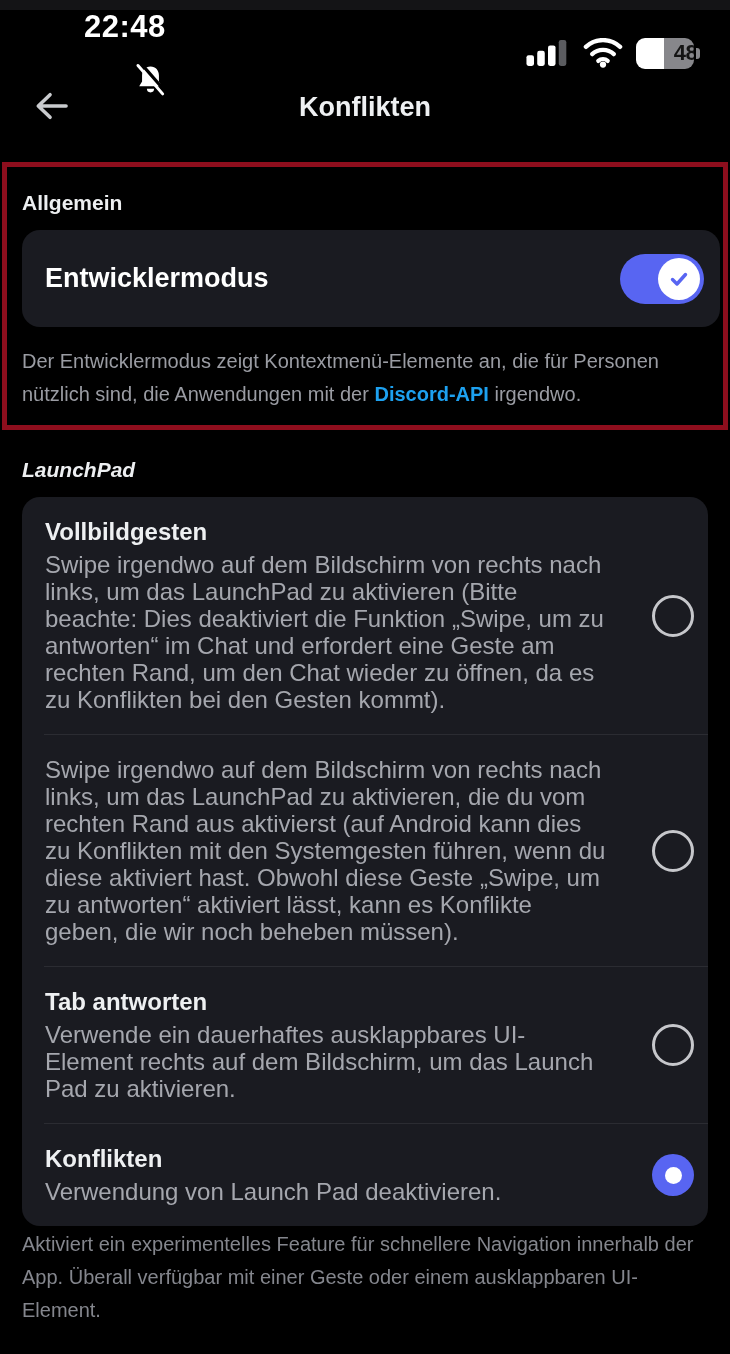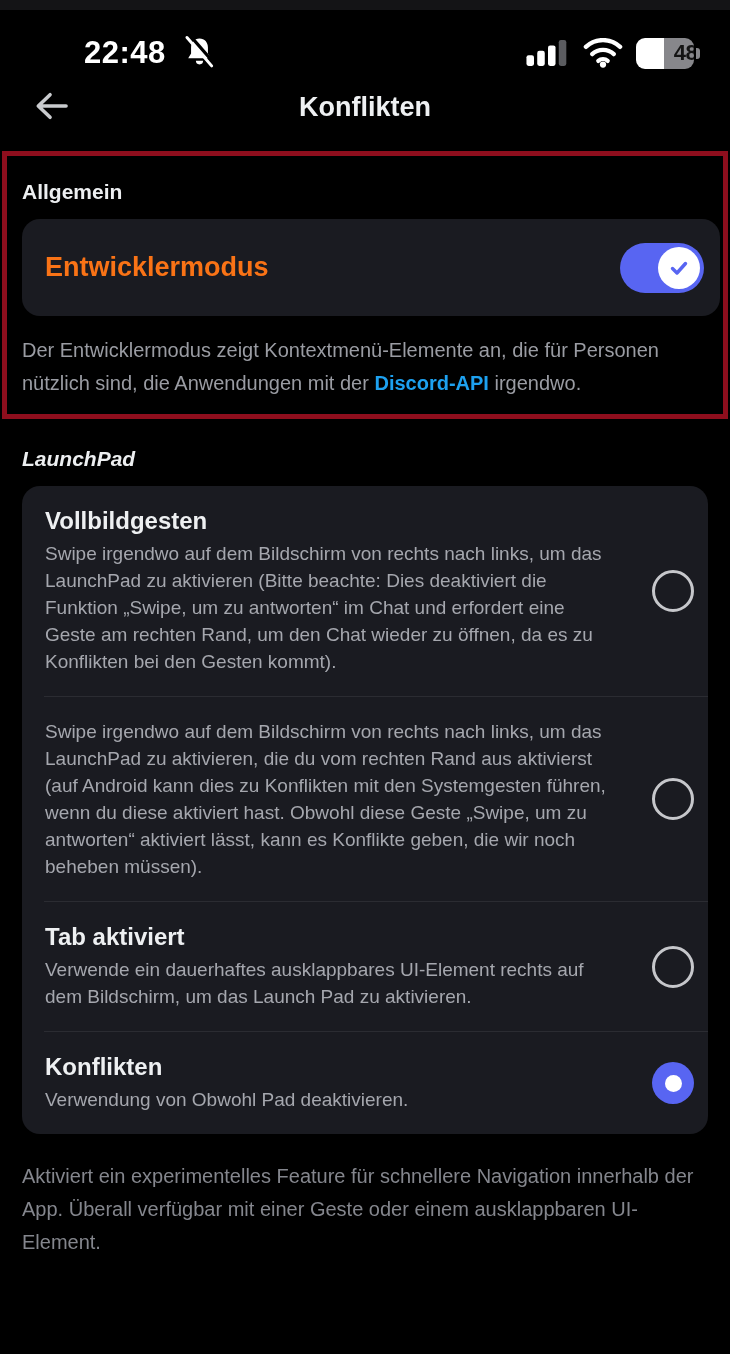--- a/index.html
+++ b/index.html
@@ -4,70 +4,70 @@
 <style>
   * { margin:0; padding:0; box-sizing:border-box; }
   html,body { width:730px; height:1354px; background:#000; overflow:hidden;
     font-family:"Liberation Sans", sans-serif; -webkit-font-smoothing:antialiased; }
 
   .top-strip { height:10px; background:#141416; }
 
   
   .status-bar { display:flex; justify-content:space-between; align-items:center;
     padding:28px 30px 0 84px; height:58px; }
-  .sb-left { display:flex; align-items:flex-start; gap:18px; }
+  .sb-left { display:flex; align-items:flex-end; gap:18px;flex-direction:column; }
   .sb-time { color:#fff; font-size:31px; font-weight:700; letter-spacing:.5px; }
   .sb-right { display:flex; align-items:center; gap:13px; }
   .battery { position:relative; width:58px; height:31px; border-radius:9px; overflow:hidden;
     display:flex; align-items:center; justify-content:center;padding-left:41px; }
   .battery .fill-left { position:absolute; left:0; top:0; bottom:0; width:48%; background:#ffffff; }
   .battery .fill-right { position:absolute; right:0; top:0; bottom:0; width:52%; background:#87878b; }
   .battery .pct { position:relative; color:#141414; font-size:22px; font-weight:700; letter-spacing:-0.5px; }
   .battery-cap { width:4px; height:11px; border-radius:0 3px 3px 0; background:#87878b; margin-left:2px; }
   .battery-wrap { display:flex; align-items:center; }
 
   
   .header { position:relative; height:50px; margin-top:16px; }
   .back-btn { position:absolute; left:32px; top:4px; width:40px; height:36px; cursor:pointer;
     display:flex; align-items:center; }
   .page-title { text-align:center; color:#eef0f2; font-size:27px; font-weight:700; line-height:46px; }
 
   
-  .annotation { margin:17px 2px 0 2px; border:5px solid #8e0e1d; padding:24px 3px 6px 15px; }
+  .annotation { margin:28px 2px 0 2px; border:5px solid #8e0e1d; padding:24px 3px 6px 15px; }
 
   .section-heading { color:#edeff1; font-size:21px; font-weight:700; }
 
   .card { background:#1a1b21; border-radius:18px; }
 
   
   .dev-card { margin-top:15px; height:97px; display:flex; align-items:center;
     justify-content:space-between; padding:0 16px 0 23px; }
-  .dev-label { color:#f97316; font-size:27px; font-weight:600; }
+  .dev-label { color:#ffffff; font-size:27px; font-weight:600; }
   .toggle { position:relative; width:84px; height:50px; border-radius:25px; background:#5865F2;
     cursor:pointer; flex:none; }
   .toggle-knob { position:absolute; top:4px; right:4px; width:42px; height:42px; border-radius:50%;
     background:#fff; display:flex; align-items:center; justify-content:center; }
 
   .dev-desc { margin-top:18px; padding-bottom:8px; color:#9a9ca3; font-size:20px; line-height:33px;
     max-width:660px; }
   .dev-desc a { color:#1da1f0; font-weight:700; text-decoration:none; cursor:pointer; }
 
   
   .lp-heading { margin:28px 22px 0 22px;font-style:italic; }
   .lp-card { margin:15px 22px 0 22px; }
   .option { display:flex; align-items:center; padding:21px 14px 21px 23px; cursor:pointer;gap:28px; }
   .option-text { flex:1; margin-right:14px; }
   .option-title { color:#eef0f2; font-size:24px; font-weight:700; line-height:28px; margin-bottom:5px; }
-  .option-desc { color:#a5a7ae; font-size:19px; line-height:27px; }
+  .option-desc { color:#a5a7ae; font-size:24px; line-height:27px; }
   .radio { flex:none; width:42px; height:42px; border-radius:50%; border:3.5px solid #c6c7cb; cursor:pointer; }
   .radio.selected { border:none; background:#5865F2; display:flex; align-items:center; justify-content:center; }
   .radio-dot { width:17px; height:17px; border-radius:50%; background:#fff; }
   .divider { height:1px; background:#2b2c32; margin-left:22px; }
 
-  .footer-note { margin:26px 24px 0 22px; color:#84868d; font-size:20px; line-height:33px; }
+  .footer-note { margin:2px 24px 0 22px; color:#84868d; font-size:20px; line-height:33px; }
 </style>
 </head>
 <body>
 
 <div class="top-strip"></div>
 
 <div class="status-bar">
   <div class="sb-left">
     <span class="sb-time">22:48</span>
     <span style="display:flex;">
@@ -151,31 +151,31 @@
   <div class="option">
     <div class="option-text">
       <div class="option-desc">Swipe irgendwo auf dem Bildschirm von rechts nach links, um das LaunchPad zu aktivieren, die du vom rechten Rand aus aktivierst (auf Android kann dies zu Konflikten mit den Systemgesten führen, wenn du diese aktiviert hast. Obwohl diese Geste „Swipe, um zu antworten“ aktiviert lässt, kann es Konflikte geben, die wir noch beheben müssen).</div>
     </div>
     <span class="radio"></span>
   </div>
   <div class="divider"></div>
 
   <div class="option">
     <div class="option-text">
-      <div class="option-title">Tab aktiviert</div>
+      <div class="option-title">Tab antworten</div>
       <div class="option-desc">Verwende ein dauerhaftes ausklappbares UI-Element rechts auf dem Bildschirm, um das Launch Pad zu aktivieren.</div>
     </div>
     <span class="radio"></span>
   </div>
   <div class="divider"></div>
 
   <div class="option">
     <div class="option-text">
       <div class="option-title">Konflikten</div>
-      <div class="option-desc">Verwendung von Obwohl Pad deaktivieren.</div>
+      <div class="option-desc">Verwendung von Launch Pad deaktivieren.</div>
     </div>
     <span class="radio selected">
         <span class="radio-dot"></span>
       </span>
   </div>
 
 </div>
 
 <div class="footer-note">Aktiviert ein experimentelles Feature für schnellere Navigation innerhalb der App. Überall verfügbar mit einer Geste oder einem ausklappbaren UI-Element.</div>
 

